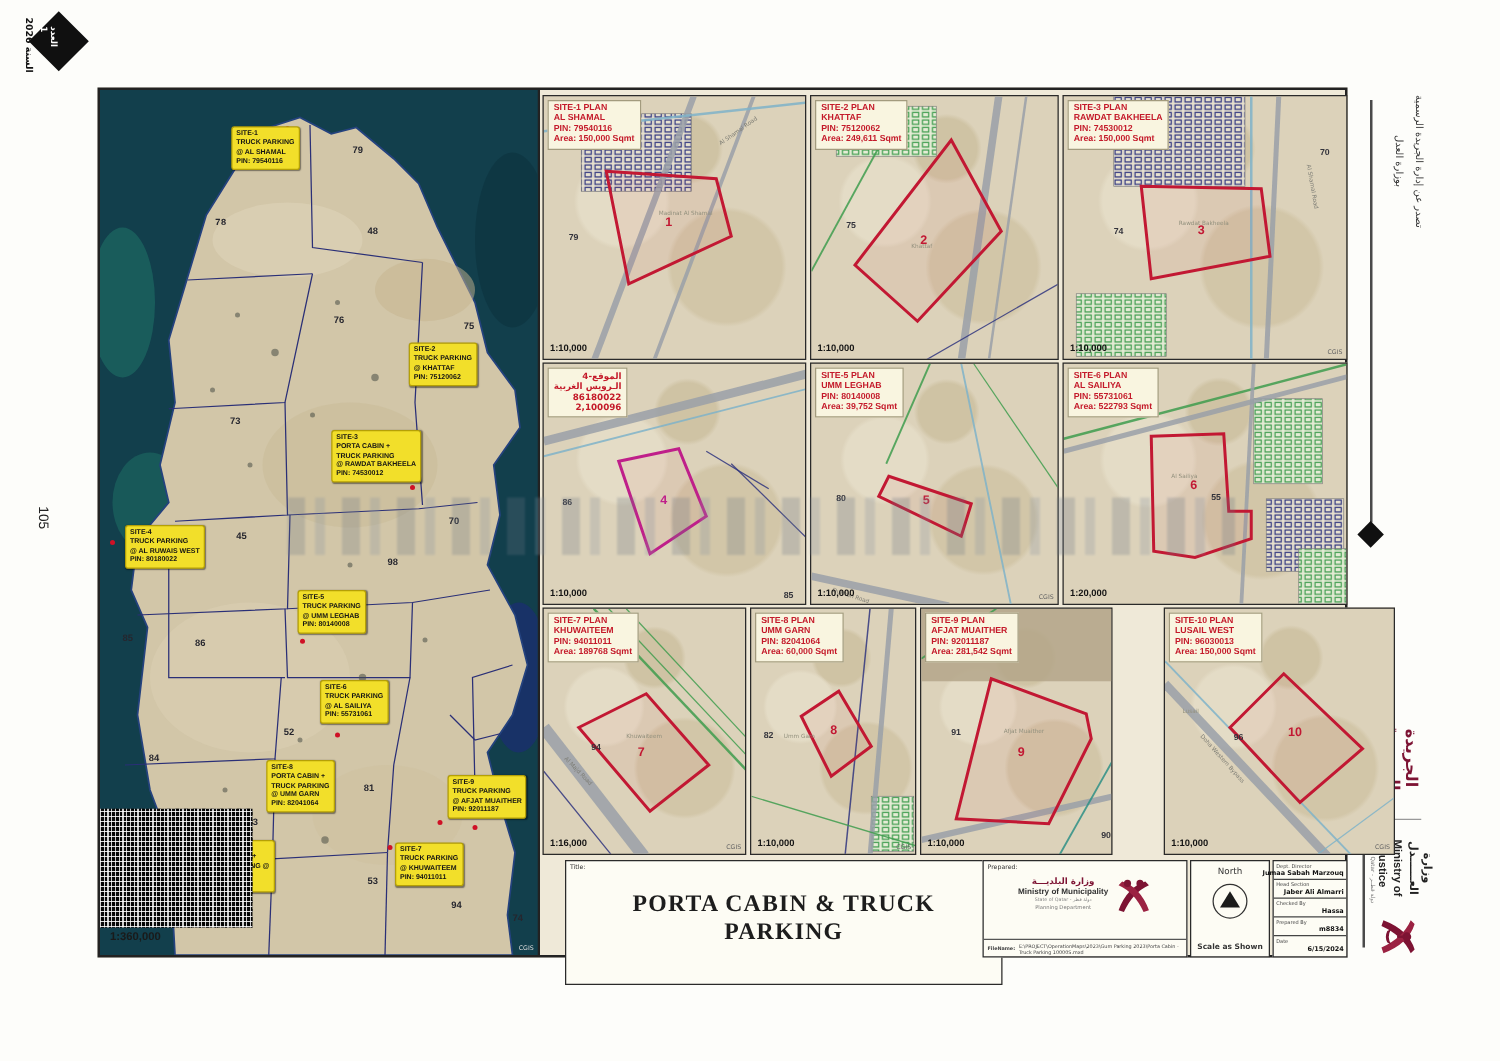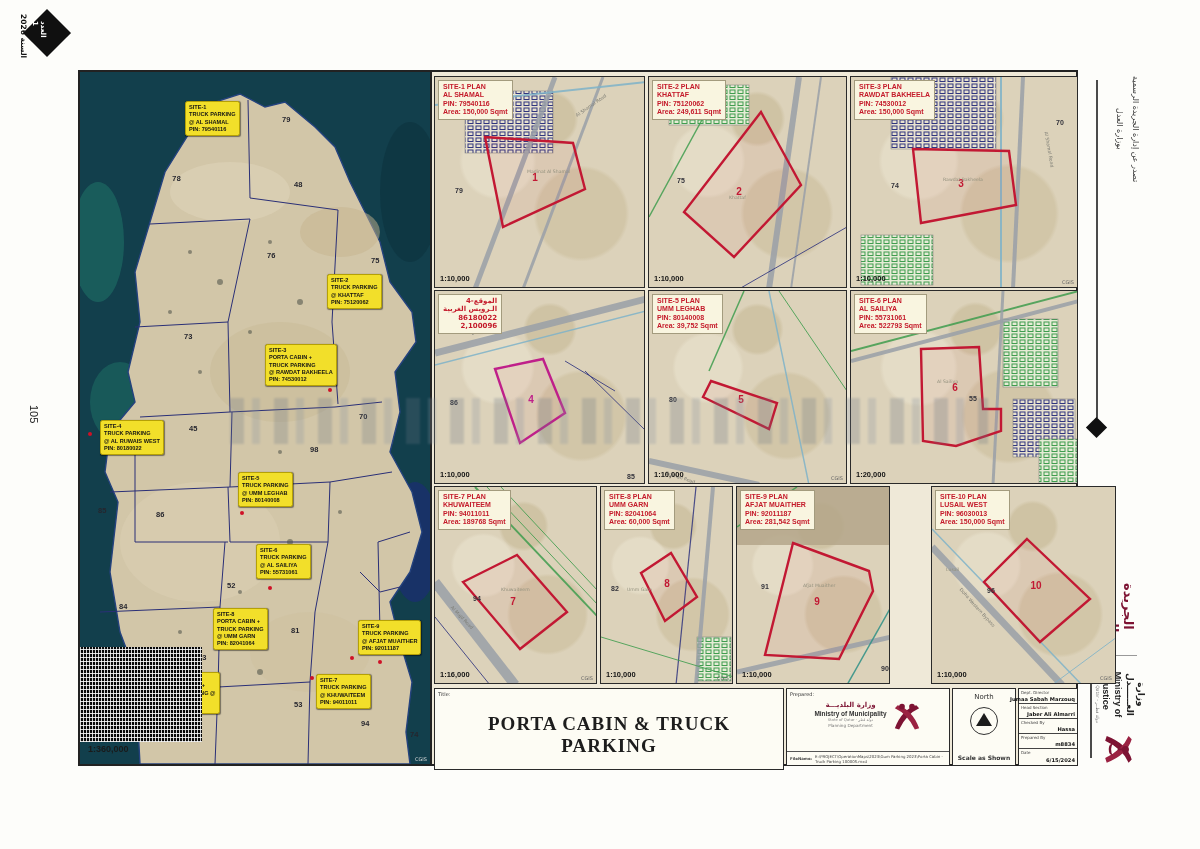--- a/index.html
+++ b/index.html
@@ -497,21 +497,21 @@
           <div class="pscale">1:10,000</div>
           <div class="pcredit">CGIS</div>
           <div class="pzone" style="left: 55px; top: 100px;">96</div>
           <div class="pplace" style="left: 14px; top: 80px;">Lusail</div>
           <div class="proad" style="left: 20px; top: 118px; transform: rotate(48deg);">Doha Western Bypass</div>
         </div>
       </div>
 
     <div class="watermark"></div>
 
-    <div class="tb" style="left:354px;top:616px;width:350px;height:82px;">
+    <div class="tb" style="left:372px;top:616px;width:350px;height:100px;">
       <div class="tb-label">Title:</div>
       <div class="tb-title">PORTA CABIN &amp; TRUCK PARKING</div>
     </div>
 
     <div class="tb" style="left:706px;top:616px;width:164px;height:78px;">
       <div class="tb-label">Prepared:</div>
       <div class="mom">
         <div class="mom-lines">
           <div class="mom-ar">وزارة البلديـــة</div>
           <div class="mom-en">Ministry of Municipality</div>

